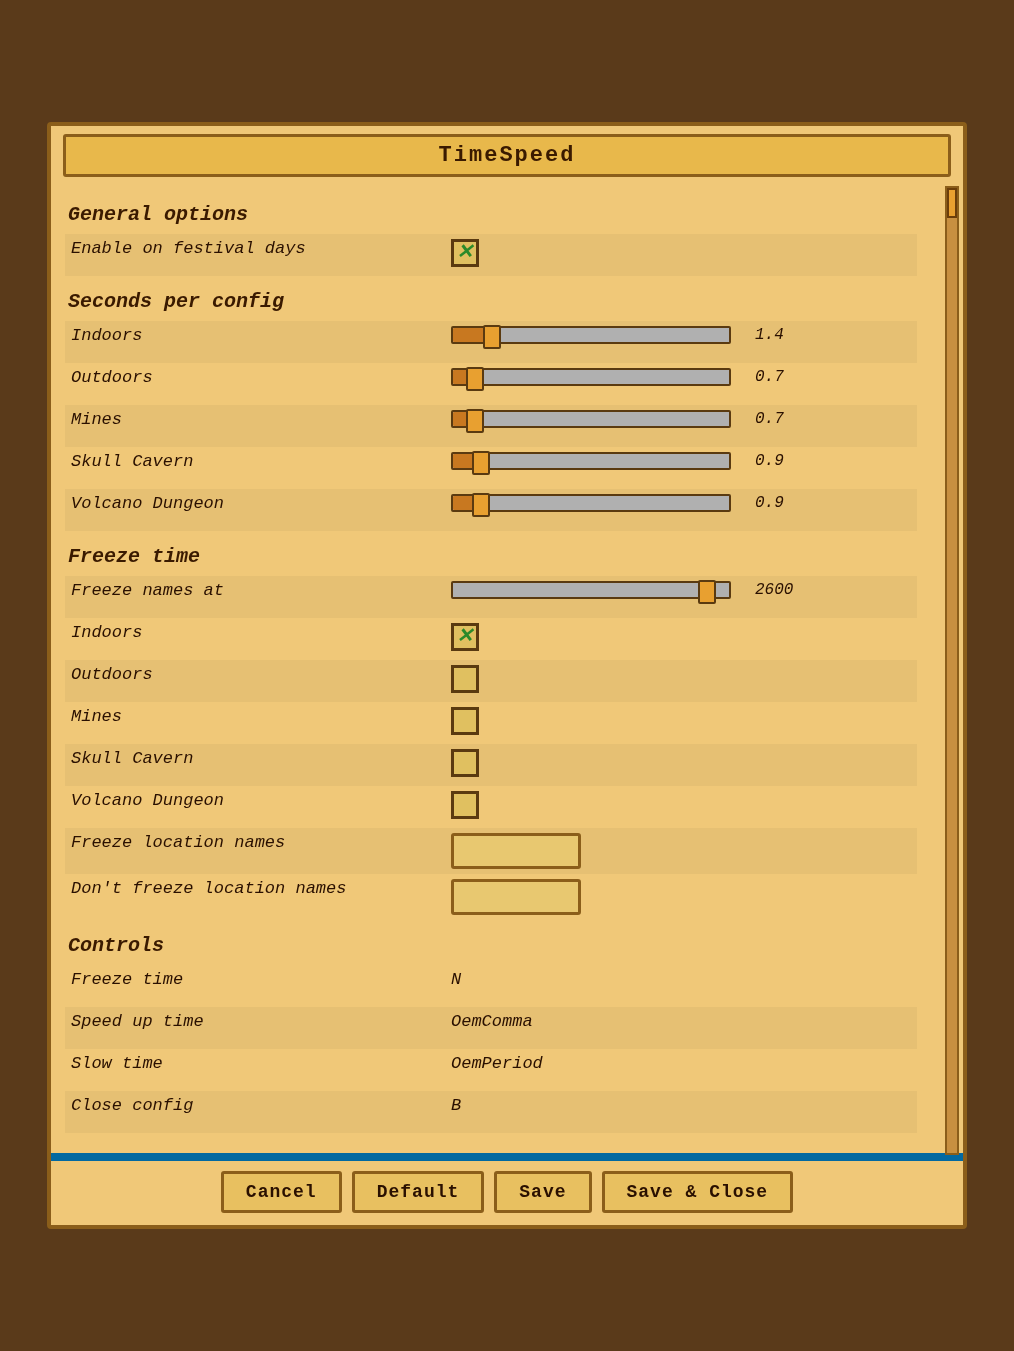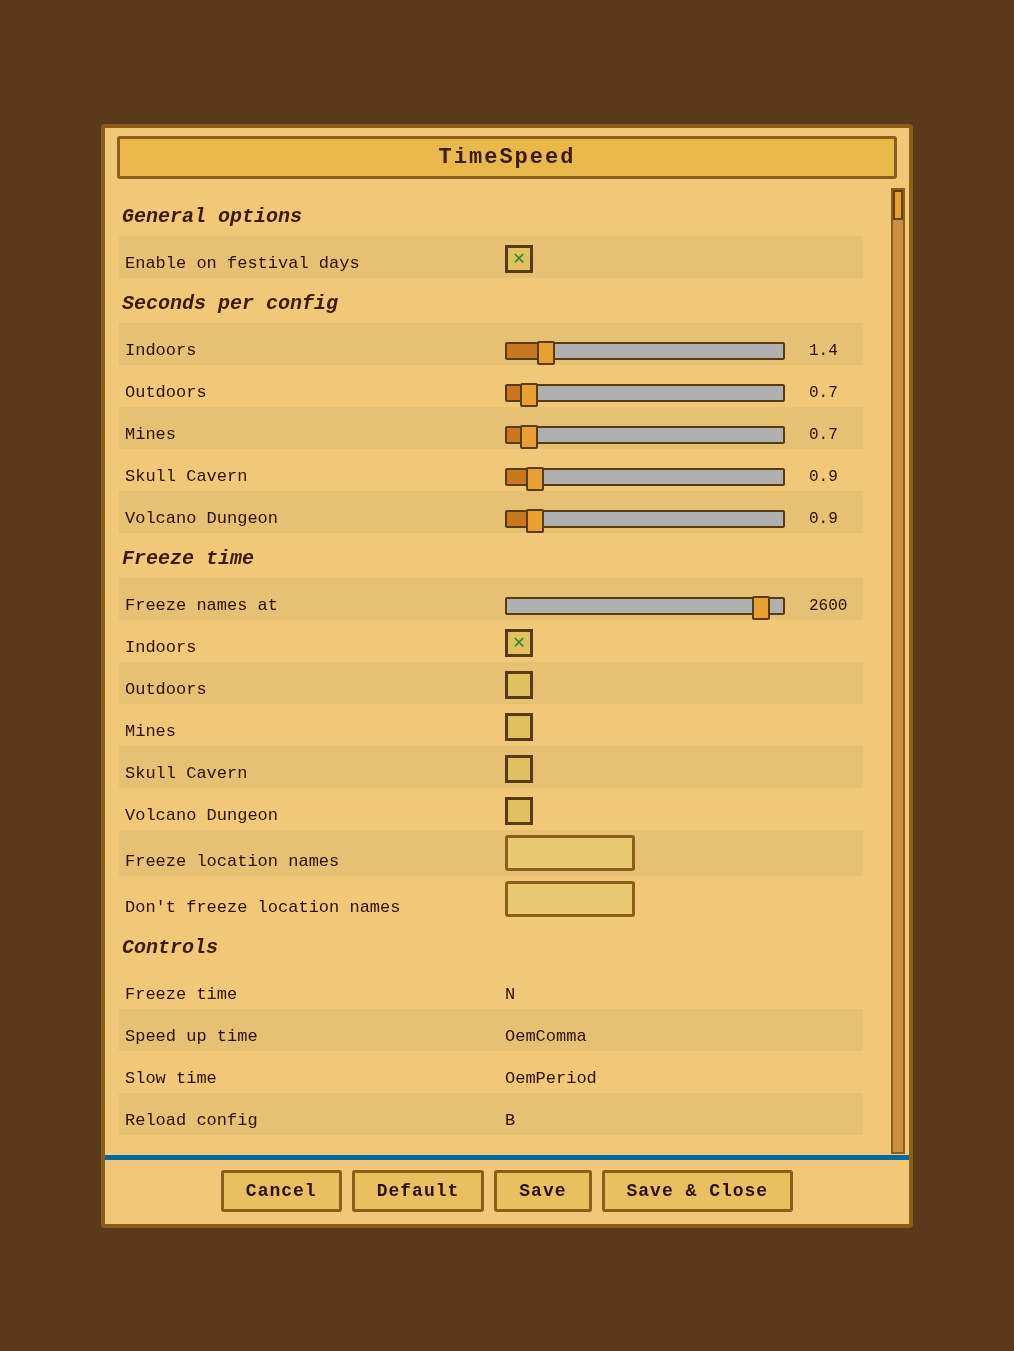--- a/index.html
+++ b/index.html
@@ -8,21 +8,21 @@
       width: 1014px;
       min-height: 1351px;
       background: #5a3a1a;
       display: flex;
       justify-content: center;
       align-items: center;
       font-family: 'Courier New', Courier, monospace;
     }
 
     .window {
-      width: 812px;
+      width: 920px;
       background: #f0c878;
       border: 4px solid #8b5e1a;
       border-radius: 4px;
       position: relative;
       padding-bottom: 8px;
     }
 
     .title-bar {
       background: #e8b84b;
       border: 3px solid #8b5e1a;
@@ -66,23 +66,24 @@
       font-size: 20px;
       font-weight: bold;
       color: #3a1a00;
       margin: 14px 0 8px 3px;
       font-style: italic;
       font-family: 'Courier New', Courier, monospace;
     }
 
     .row {
       display: flex;
-      align-items: flex-end;
+      align-items: flex-start;
       padding: 5px 6px;
       min-height: 42px;
+      font-style: italic;
     }
 
     .row:nth-child(even) {
       background: rgba(0,0,0,0.04);
     }
 
     .row-label {
       font-size: 17px;
       color: #2a1000;
       flex: 0 0 380px;
@@ -173,21 +174,21 @@
 
     
     .key-value {
       font-size: 17px;
       color: #2a1000;
       font-family: 'Courier New', Courier, monospace;
     }
 
     
     .footer {
-      border-top: 5px solid #0369a1;
+      border-top: 8px solid #0369a1;
       margin-top: 8px;
       padding: 10px 0 4px 0;
       display: flex;
       justify-content: center;
       gap: 10px;
     }
 
     .footer-btn {
       background: #e8c060;
       border: 3px solid #8b5e1a;
@@ -356,21 +357,21 @@
       <span class="row-label">Speed up time</span>
       <span class="key-value">OemComma</span>
     </div>
 
     <div class="row">
       <span class="row-label">Slow time</span>
       <span class="key-value">OemPeriod</span>
     </div>
 
     <div class="row">
-      <span class="row-label">Reload config</span>
+      <span class="row-label">Close config</span>
       <span class="key-value">B</span>
     </div>
 
   </div>
 
   <div class="footer">
     <button class="footer-btn">Cancel</button>
     <button class="footer-btn">Default</button>
     <button class="footer-btn">Save</button>
     <button class="footer-btn">Save &amp; Close</button>

